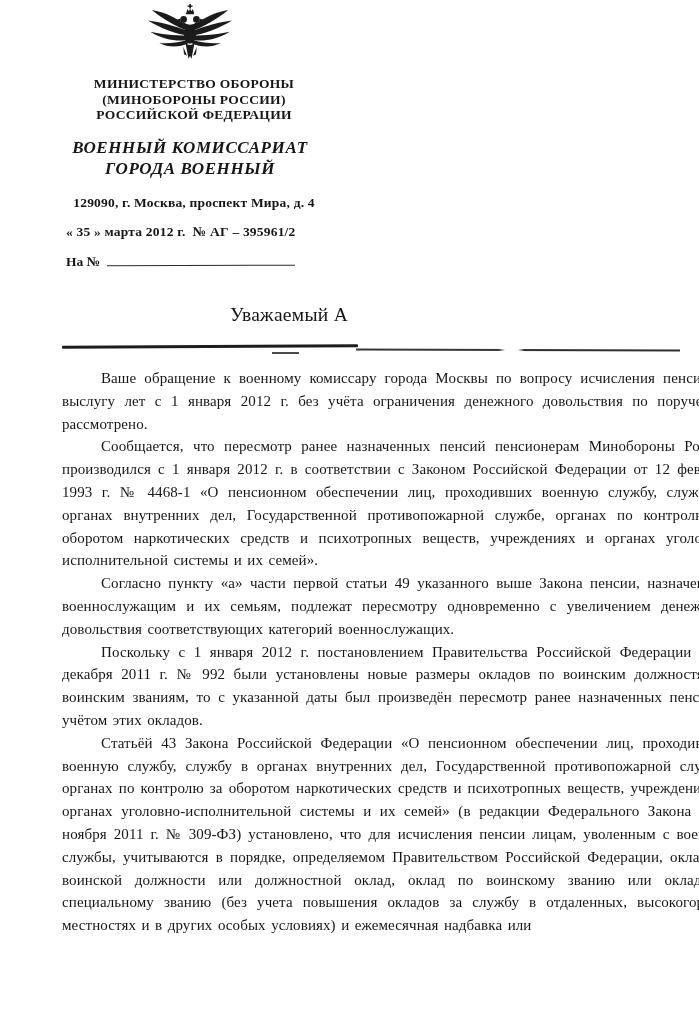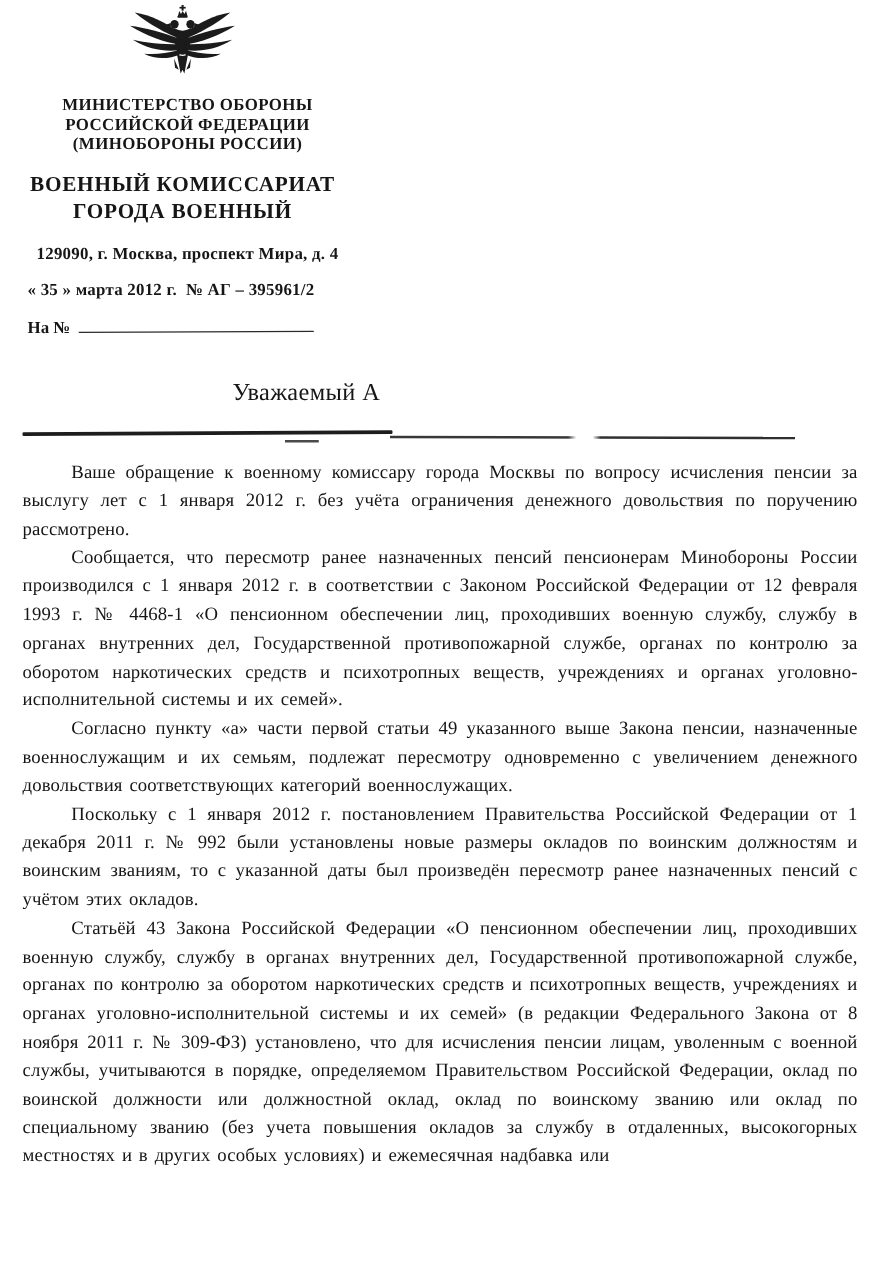--- a/index.html
+++ b/index.html
@@ -4,37 +4,37 @@
 <style>
   html, body { margin: 0; padding: 0; }
   body {
     width: 699px; height: 1024px;
     background: #ffffff;
     font-family: "Liberation Serif", serif;
     color: #161616;
     position: relative;
     overflow: hidden;
   }
-  .page { position: absolute; inset: 0; background: #fff; }
+  .page { position: absolute; inset: 0; background: #fff; margin-left: 44px; }
 
   
   .emblem {
     position: absolute; left: 101px; top: 2px;
     width: 90px; height: 70px;
   }
   .ministry {
     position: absolute; left: 8px; top: 76px; width: 284px;
     text-align: center;
     font-size: 13.5px; line-height: 15.5px; letter-spacing: 0.3px;
     font-weight: 600;
   }
   .orgname {
     position: absolute; left: 6px; top: 137px; width: 280px;
     text-align: center;
-    font-size: 17px; line-height: 21px; font-weight: 700; letter-spacing: 0.6px;
+    font-size: 17px; line-height: 21px; font-weight: 700; letter-spacing: 0.6px; font-style: italic;
   }
   .address {
     position: absolute; left: 10px; top: 195px; width: 280px;
     text-align: center; font-size: 13.5px; font-weight: 600; letter-spacing: 0.2px;
   }
   .dateline {
     position: absolute; left: 22px; top: 224px;
     font-size: 13.5px; font-weight: 600; letter-spacing: 0.2px;
     white-space: pre-wrap;
   }
@@ -118,22 +118,22 @@
 
         <path d="M54 53 L58 74 L60 70 L62 74 L66 53 Q60 58 54 53 z"></path>
         <path d="M51 58 L56 70 L52 68 z"></path>
         <path d="M69 58 L64 70 L68 68 z"></path>
       </g>
     </svg>
   </div>
 
   <div class="ministry">
     <div>МИНИСТЕРСТВО ОБОРОНЫ</div>
+    <div>(МИНОБОРОНЫ РОССИИ)</div>
     <div>РОССИЙСКОЙ ФЕДЕРАЦИИ</div>
-    <div>(МИНОБОРОНЫ РОССИИ)</div>
   </div>
 
   <div class="orgname">
     <div>ВОЕННЫЙ КОМИССАРИАТ</div>
     <div>ГОРОДА ВОЕННЫЙ</div>
   </div>
 
   <div class="address">129090, г. Москва, проспект Мира, д. 4</div>
 
   <div class="dateline">« 35 » марта 2012 г.  № АГ – 395961/2</div>

